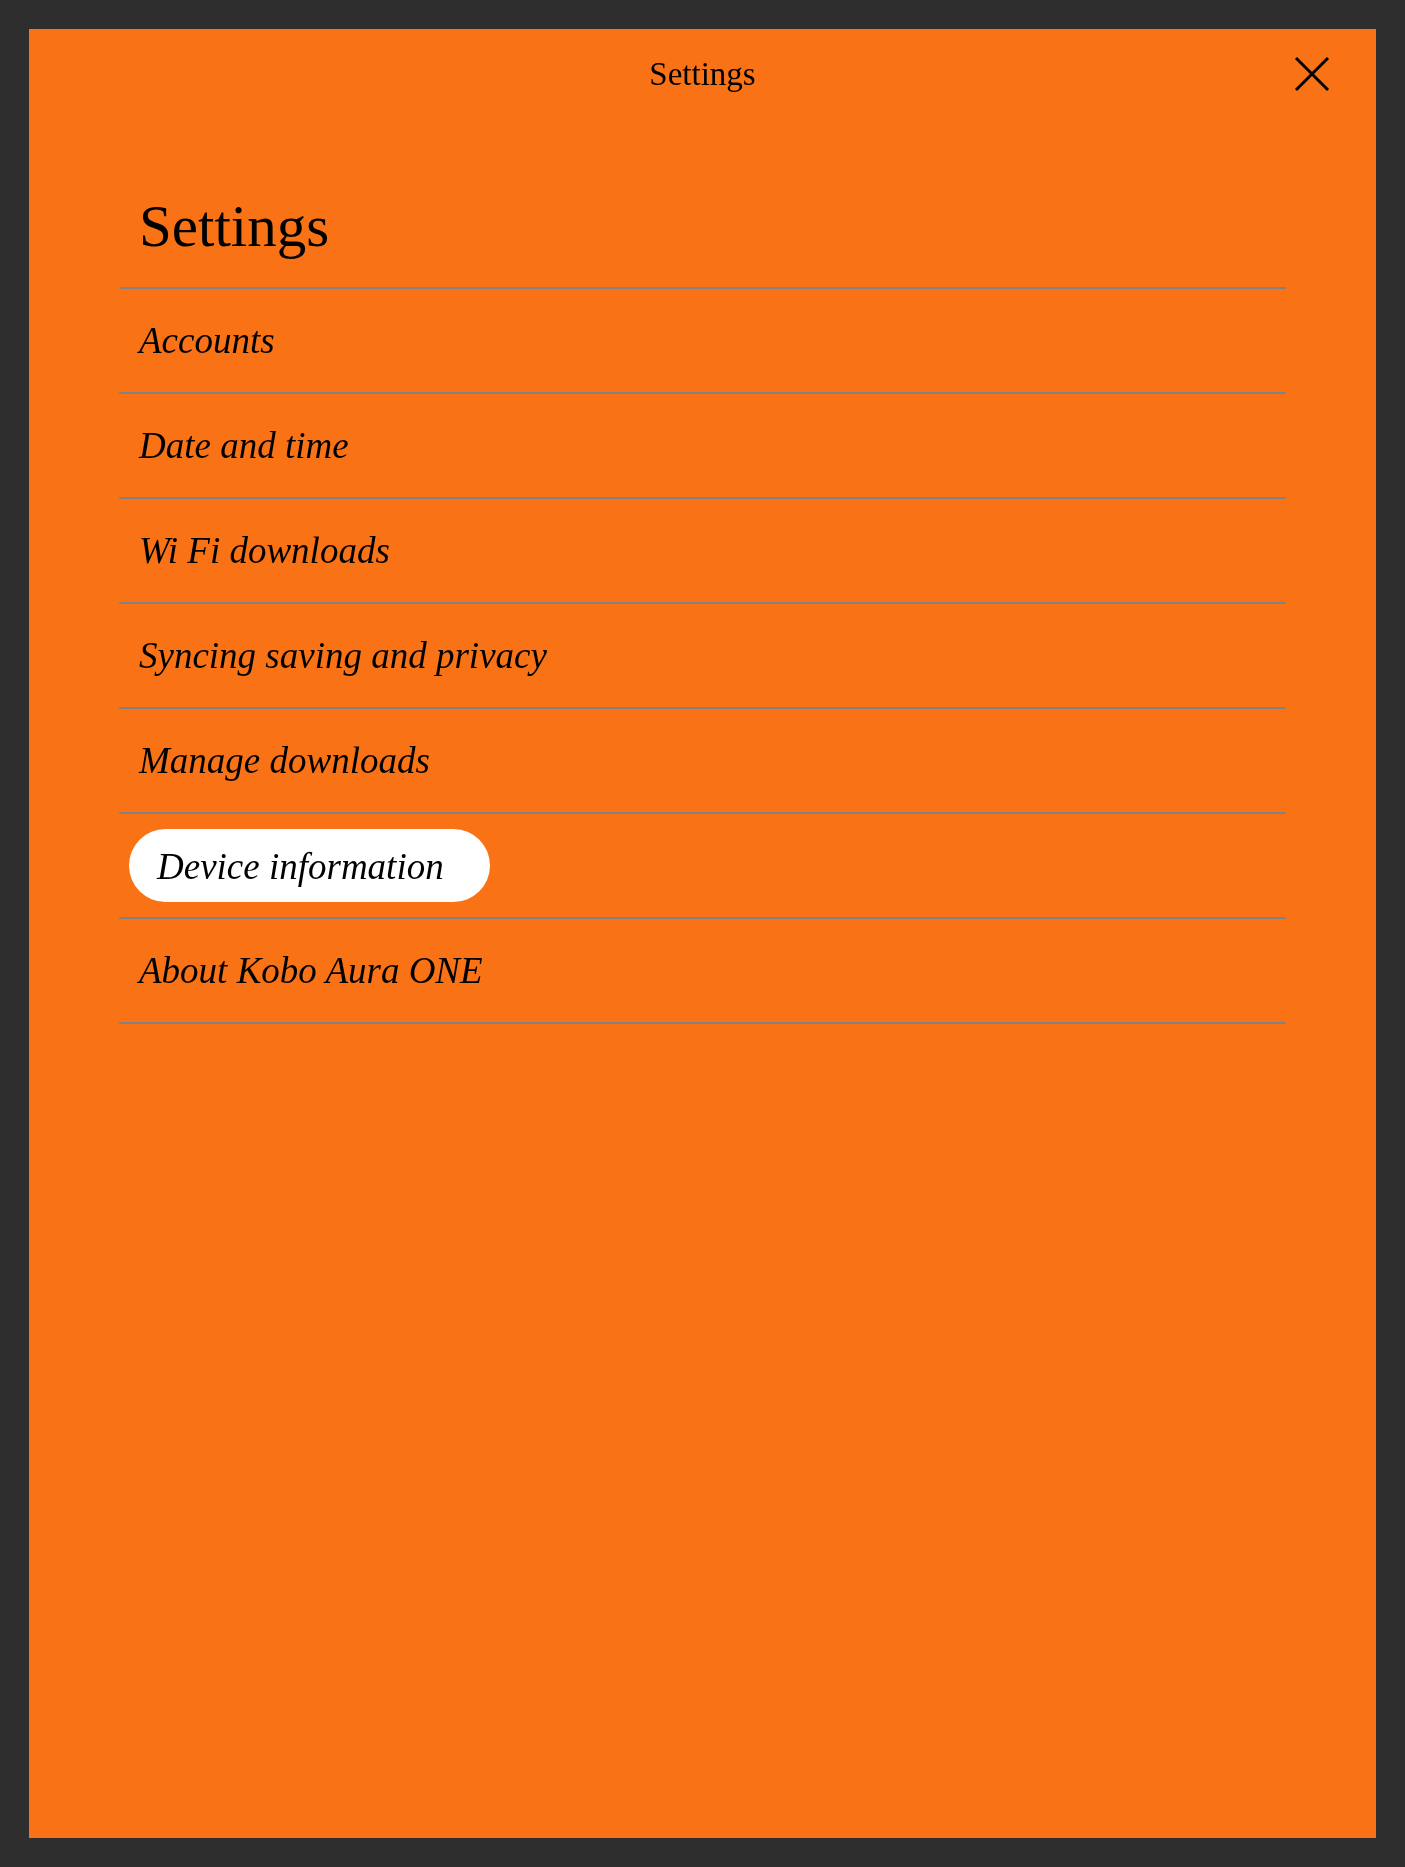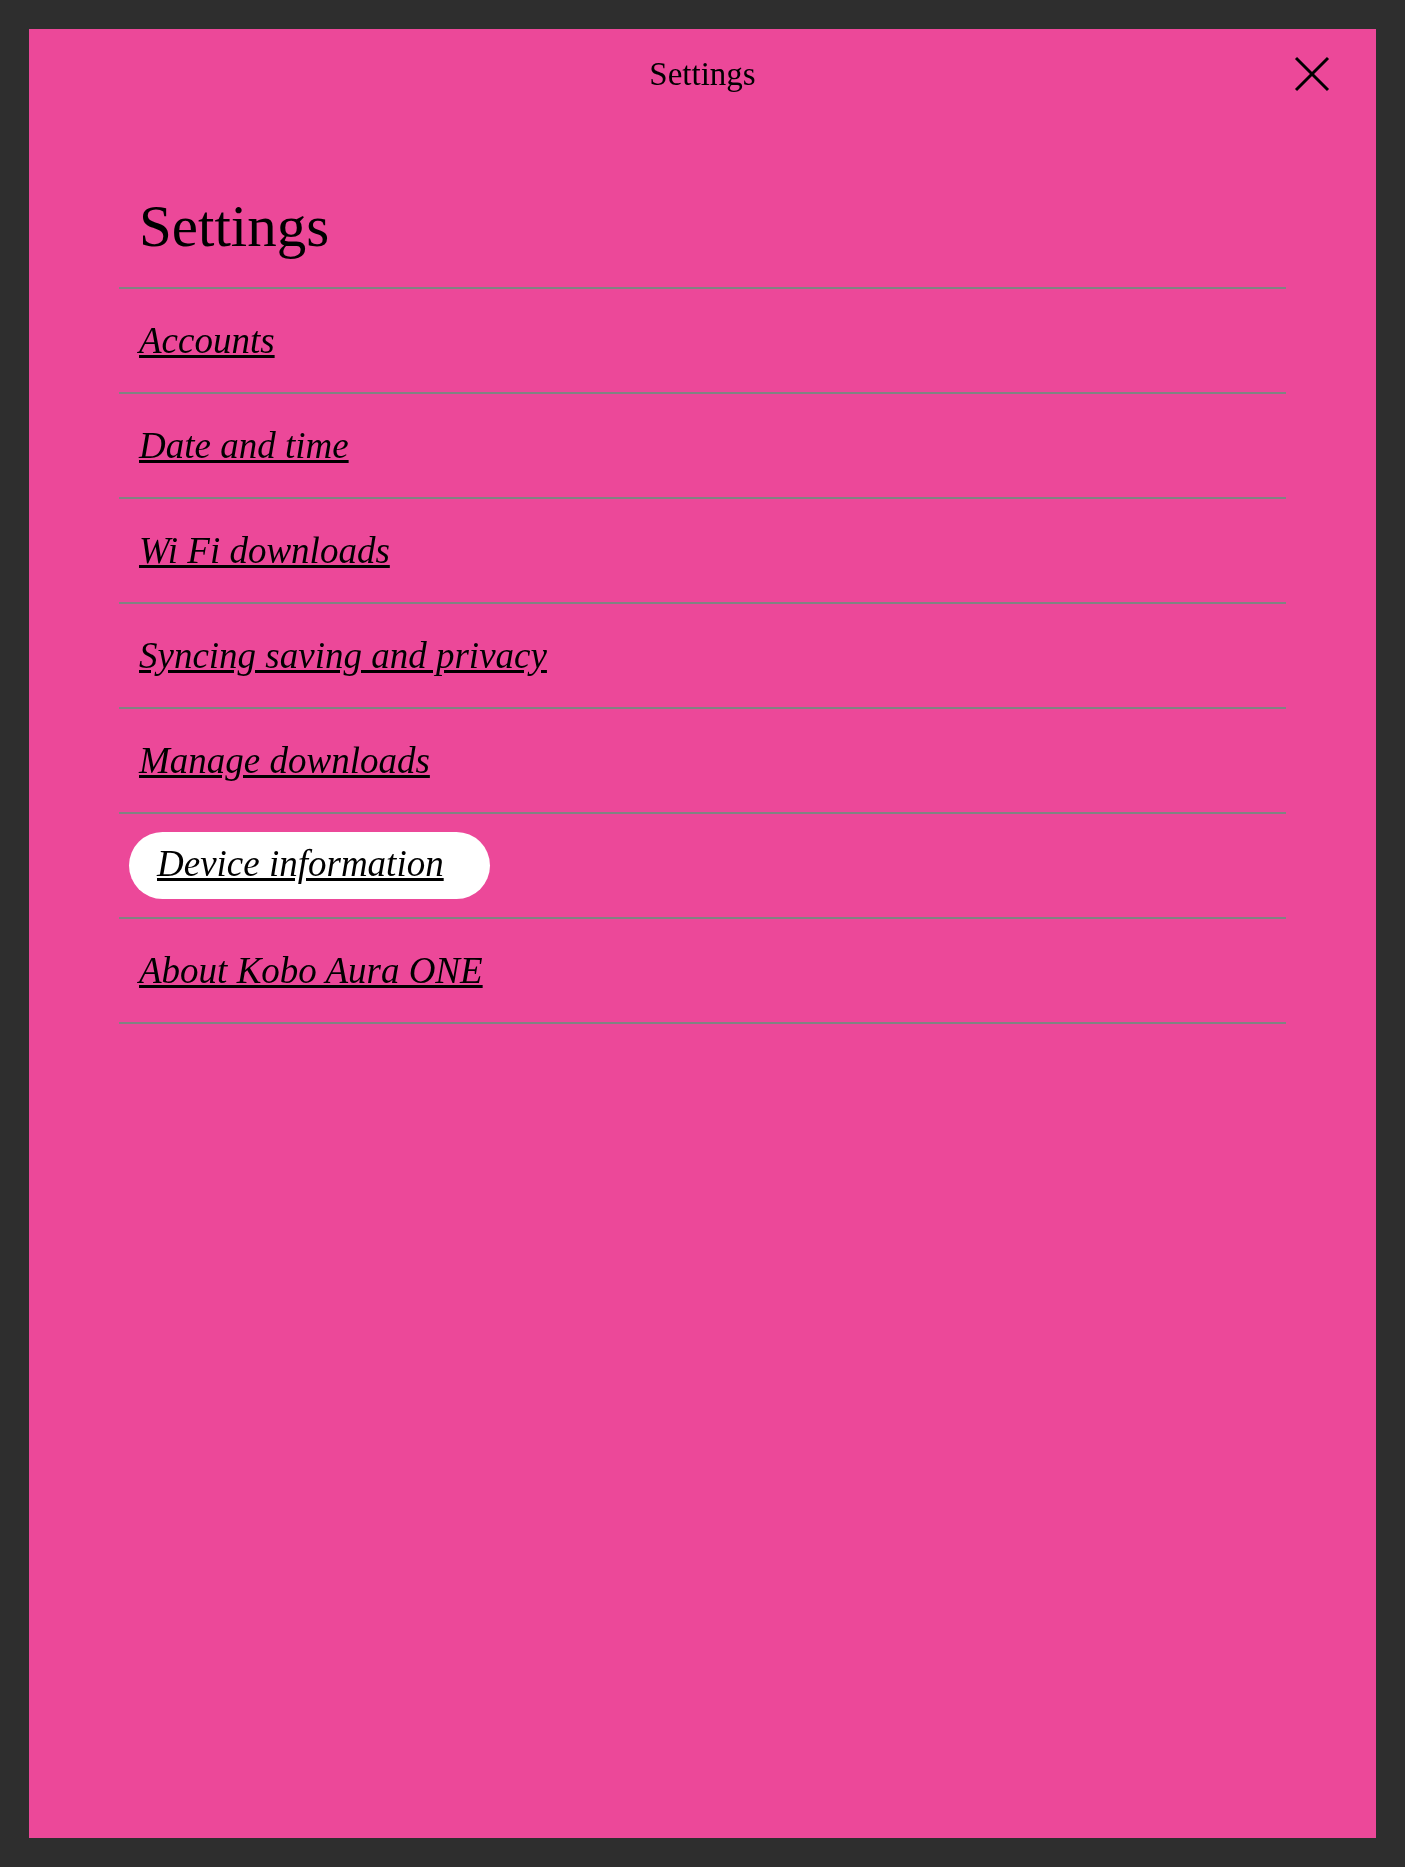--- a/index.html
+++ b/index.html
@@ -10,21 +10,21 @@
 
     body {
       background: #2e2e2e;
       padding: 29px;
       font-family: Georgia, 'Times New Roman', serif;
       width: 1405px;
       height: 1867px;
     }
 
     .screen {
-      background: #ec4899;
+      background: #f97316;
       width: 100%;
       height: 100%;
       position: relative;
     }
 
     .header {
       position: relative;
       height: 90px;
       display: flex;
       align-items: center;
@@ -85,27 +85,26 @@
       height: 103px;
       display: flex;
       align-items: center;
       padding-left: 20px;
     }
 
     .settings-item-label {
       font-size: 37px;
       font-style: italic;
       color: #000;
-      text-decoration: underline;
     }
 
     .highlighted .settings-item-label {
       background: #ffffff;
       border-radius: 999px;
-      padding: 10px 46px 14px 28px;
+      padding: 16px 46px 14px 28px;
       margin-left: -10px;
       display: inline-block;
     }
   </style>
 </head>
 <body>
 
 <div class="screen">
 
   <div class="header">

